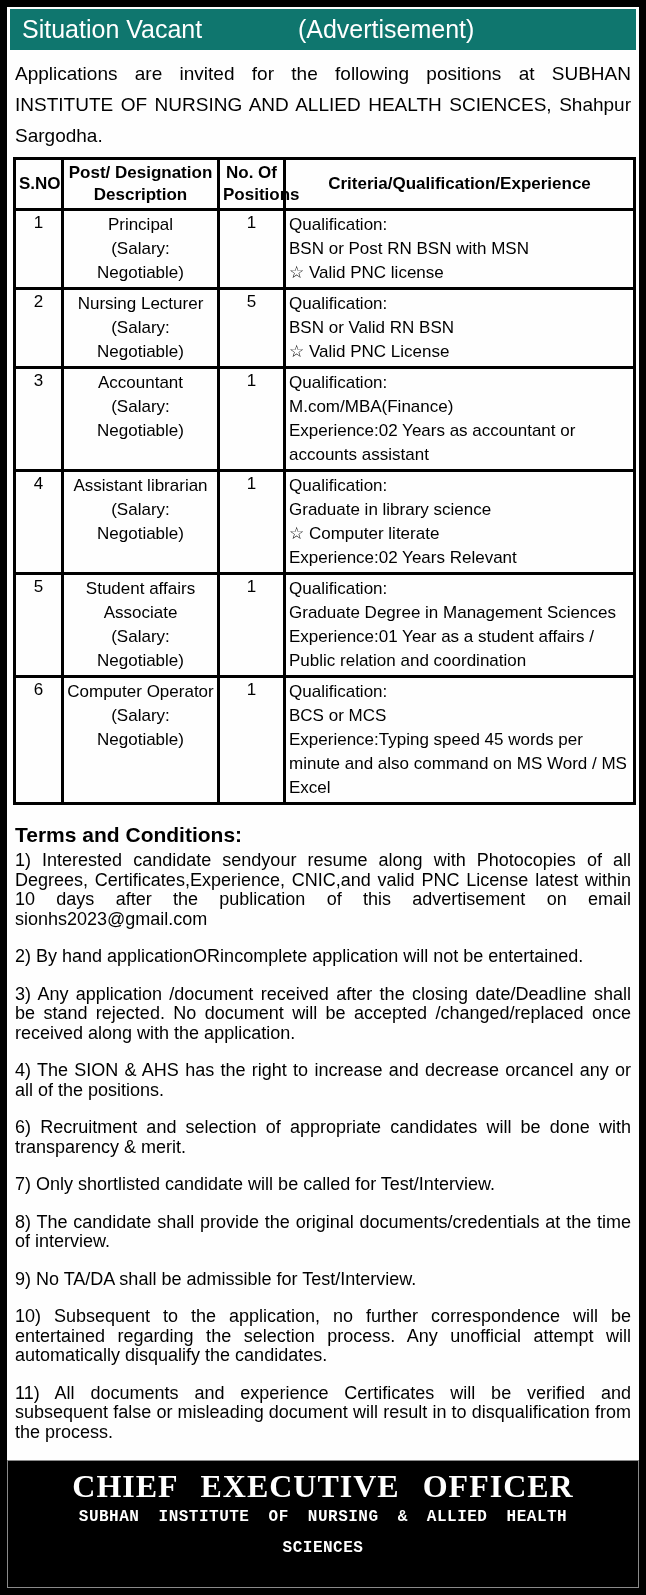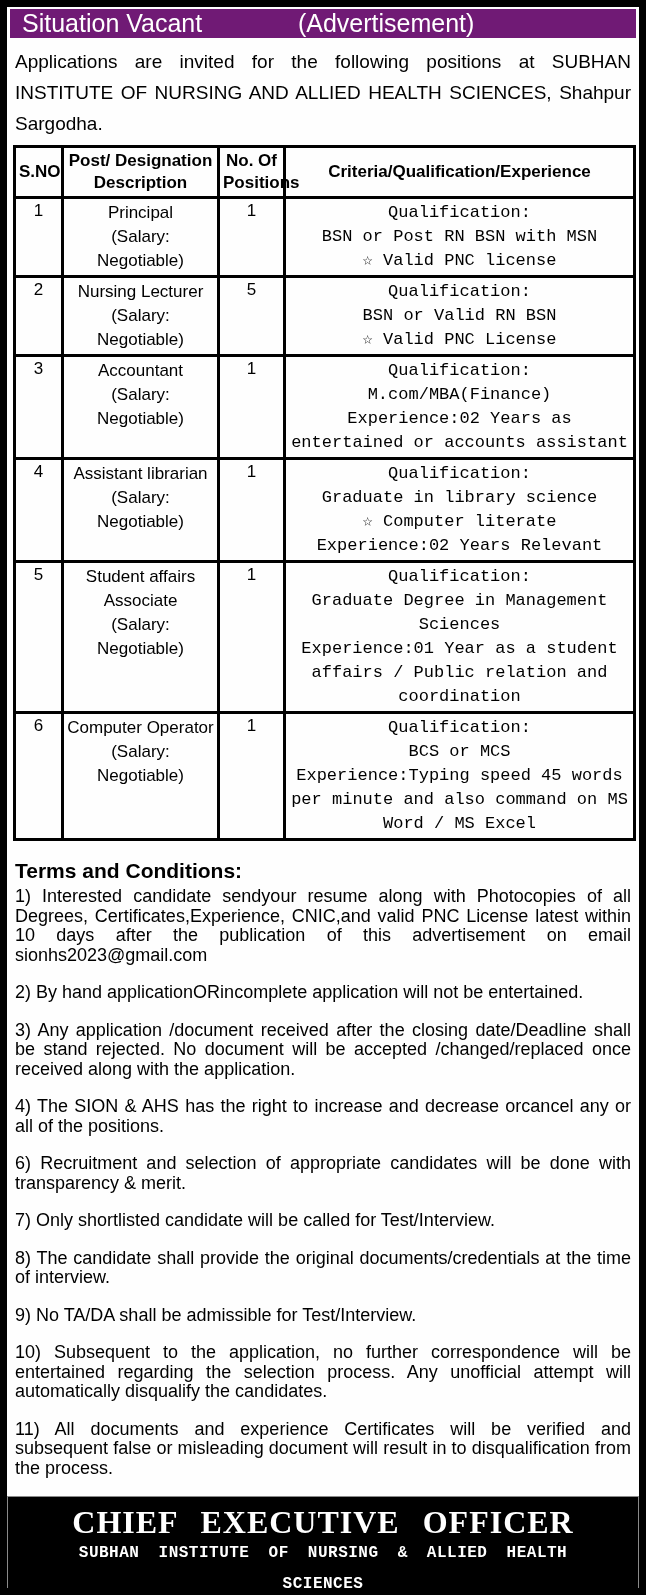--- a/index.html
+++ b/index.html
@@ -26,21 +26,21 @@
   .title-line2 span {
     display:inline-block; white-space:nowrap;
     font-weight:700; font-size:45px; line-height:48px;
     transform:scaleX(0.70); transform-origin:center;
     word-spacing:22px;
   }
 
   
   .band {
     margin:2px 3px 4px;
-    background:#701a75; color:#fff;
+    background:#0f766e; color:#fff;
     height:41px; position:relative;
     display:flex; align-items:center;
     font-size:25px;
   }
   .band-left { margin-left:12px; }
   .band-right { position:absolute; left:46%; }
 
   
   .intro {
     padding:4px 8px 6px;
@@ -64,21 +64,21 @@
   }
   table.jobs th { font-weight:700; text-align:center; vertical-align:middle; line-height:22px; }
   col.c-sno { width:48px; }
   col.c-post { width:156px; }
   col.c-num { width:66px; }
   col.c-crit { width:350px; }
   td.sno { text-align:center; padding-top:5px; }
   td.post { text-align:center; line-height:24px; padding-top:4px; }
   td.num { text-align:center; vertical-align:middle; }
   td.crit { text-align:center; line-height:24px; padding:3px 4px; }
-  .cl { text-align:center;font-family:Liberation Mono, monospace; }
+  .cl { text-align:left; }
 
   
   .terms { padding:16px 8px 0; }
   .terms h2 { font-size:21px; font-weight:700; margin:2px 0 4px; }
   .terms p {
     font-size:18px; line-height:19.5px;
     text-align:justify;
     margin-bottom:18px;
   }
 
@@ -157,21 +157,21 @@
     <tr>
       <td class="sno">3</td>
       <td class="post">
         <div>Accountant</div>
         <div>(Salary: Negotiable)</div>
       </td>
       <td class="num">1</td>
       <td class="crit">
         <div class="cl">Qualification:</div>
         <div class="cl">M.com/MBA(Finance)</div>
-        <div class="cl">Experience:02 Years as entertained or accounts assistant</div>
+        <div class="cl">Experience:02 Years as accountant or accounts assistant</div>
       </td>
     </tr>
 
     <tr>
       <td class="sno">4</td>
       <td class="post">
         <div>Assistant librarian</div>
         <div>(Salary: Negotiable)</div>
       </td>
       <td class="num">1</td>

